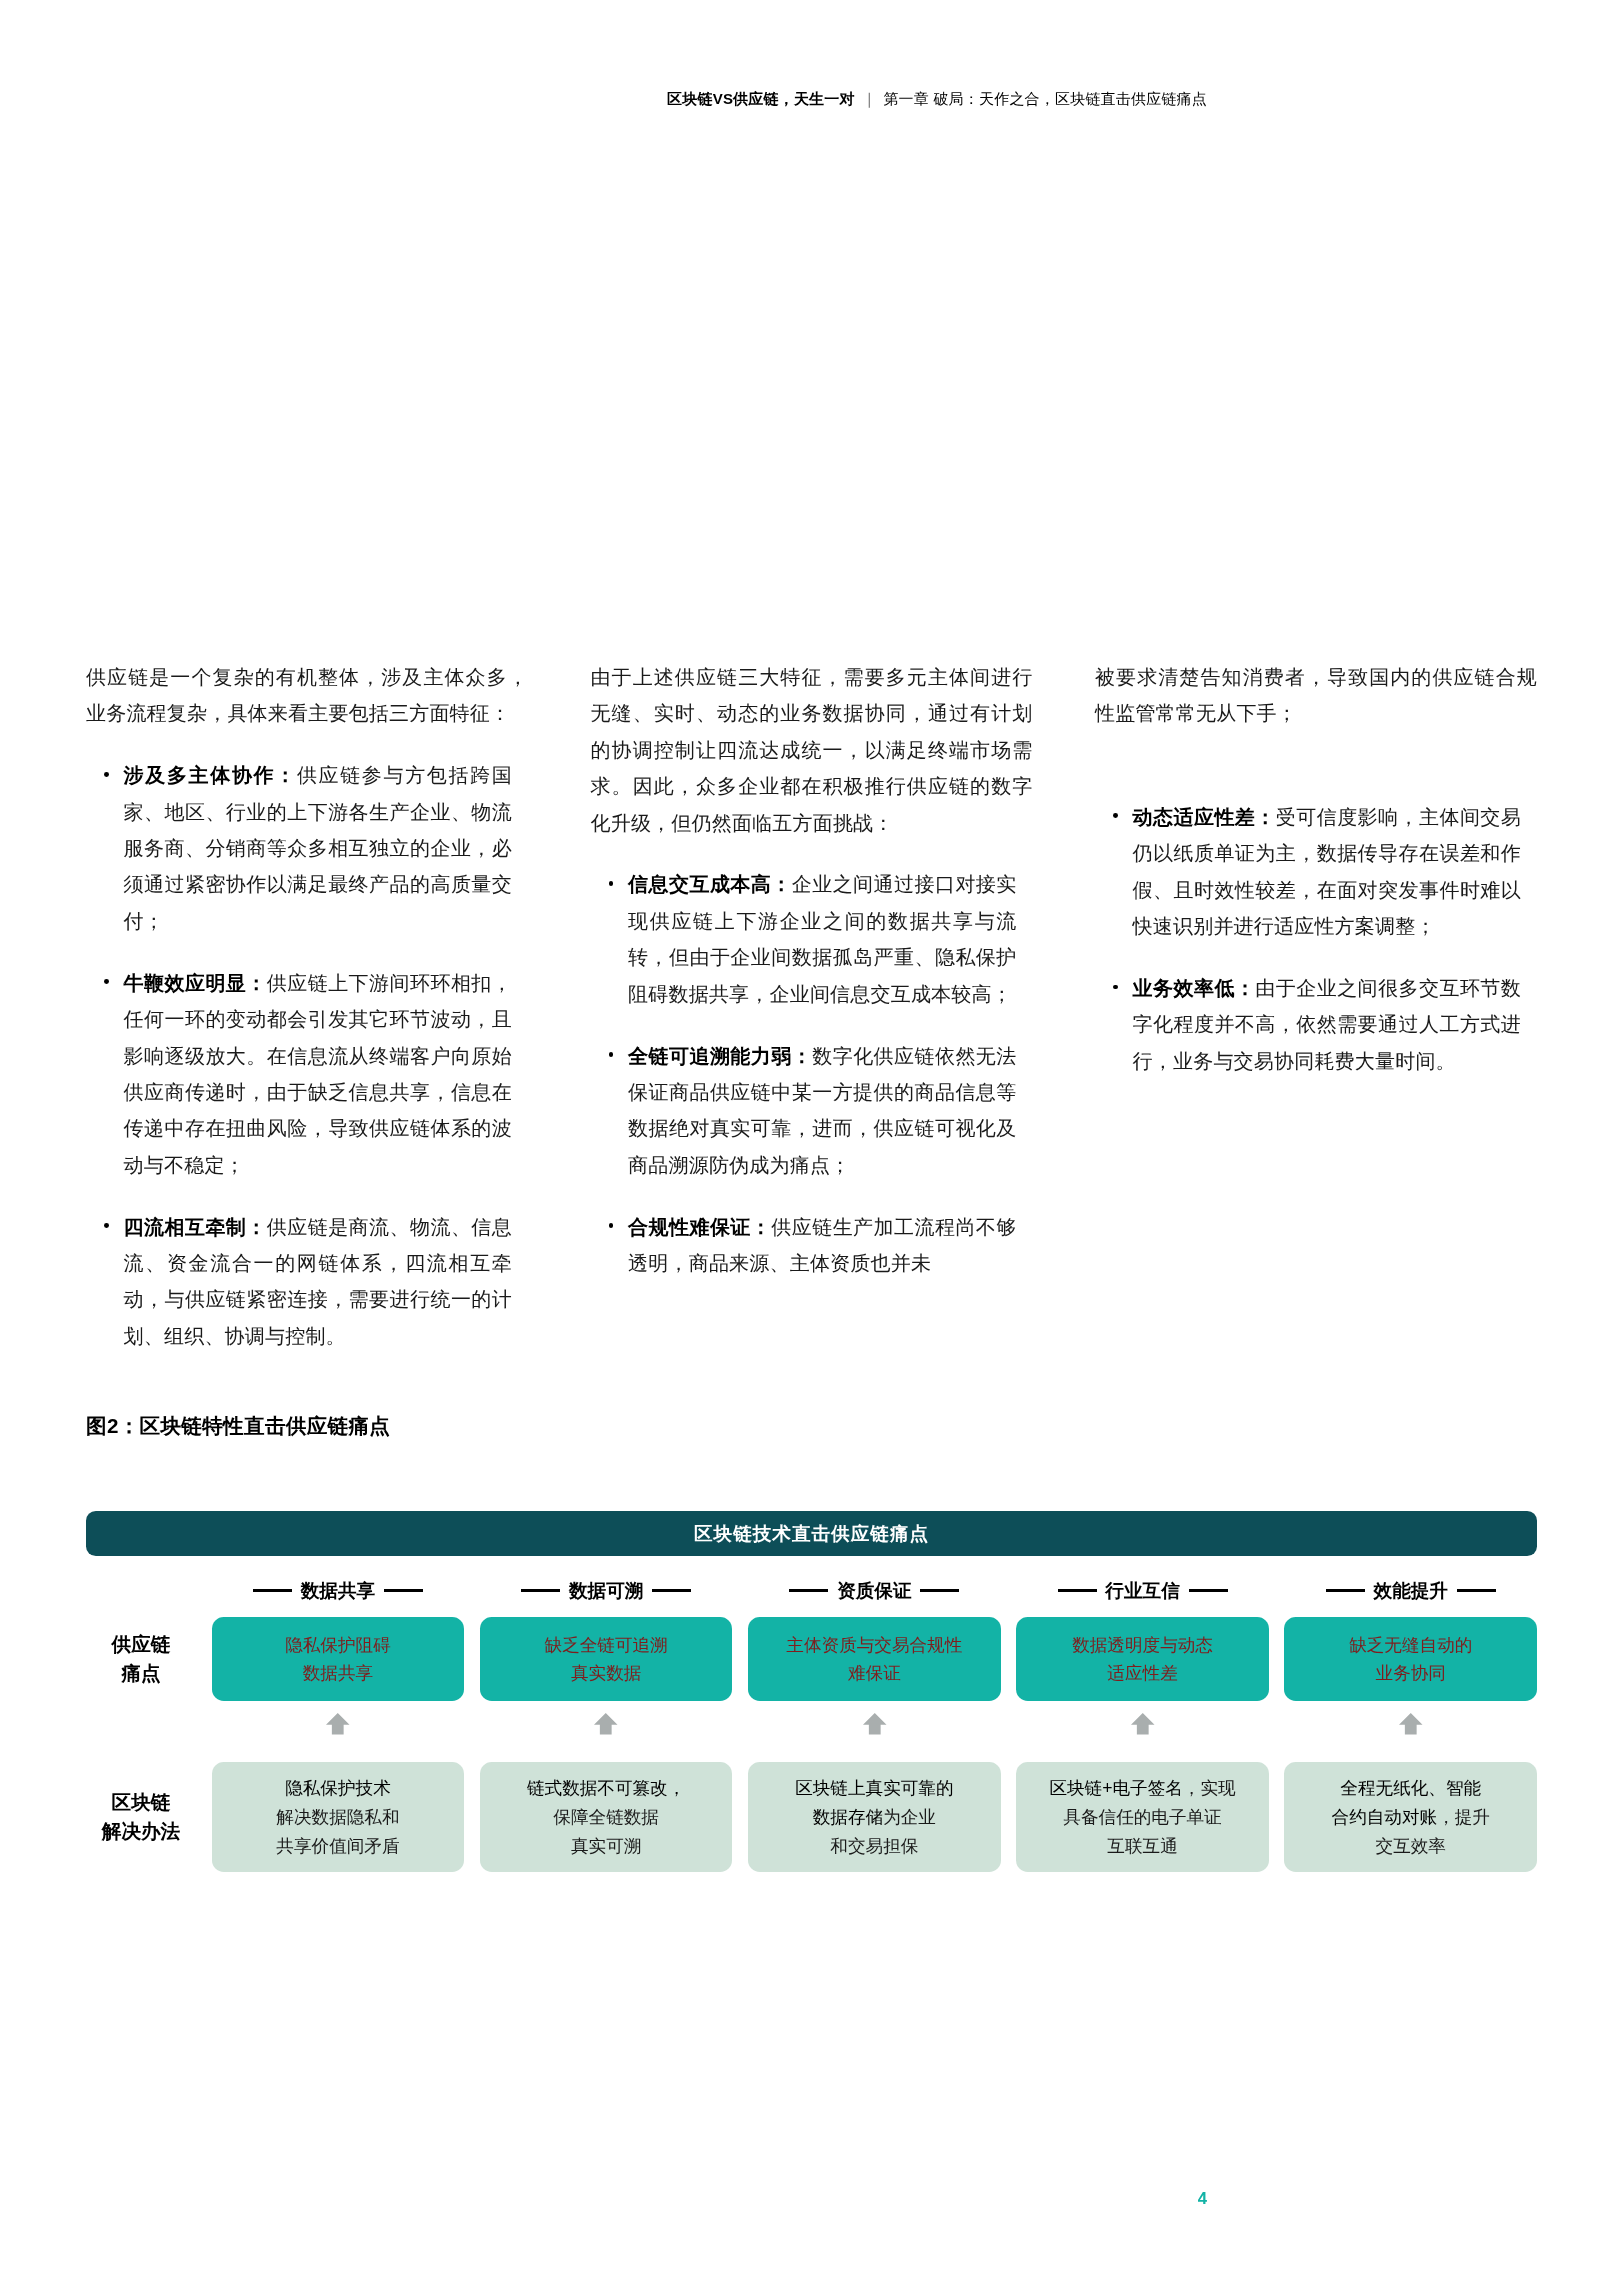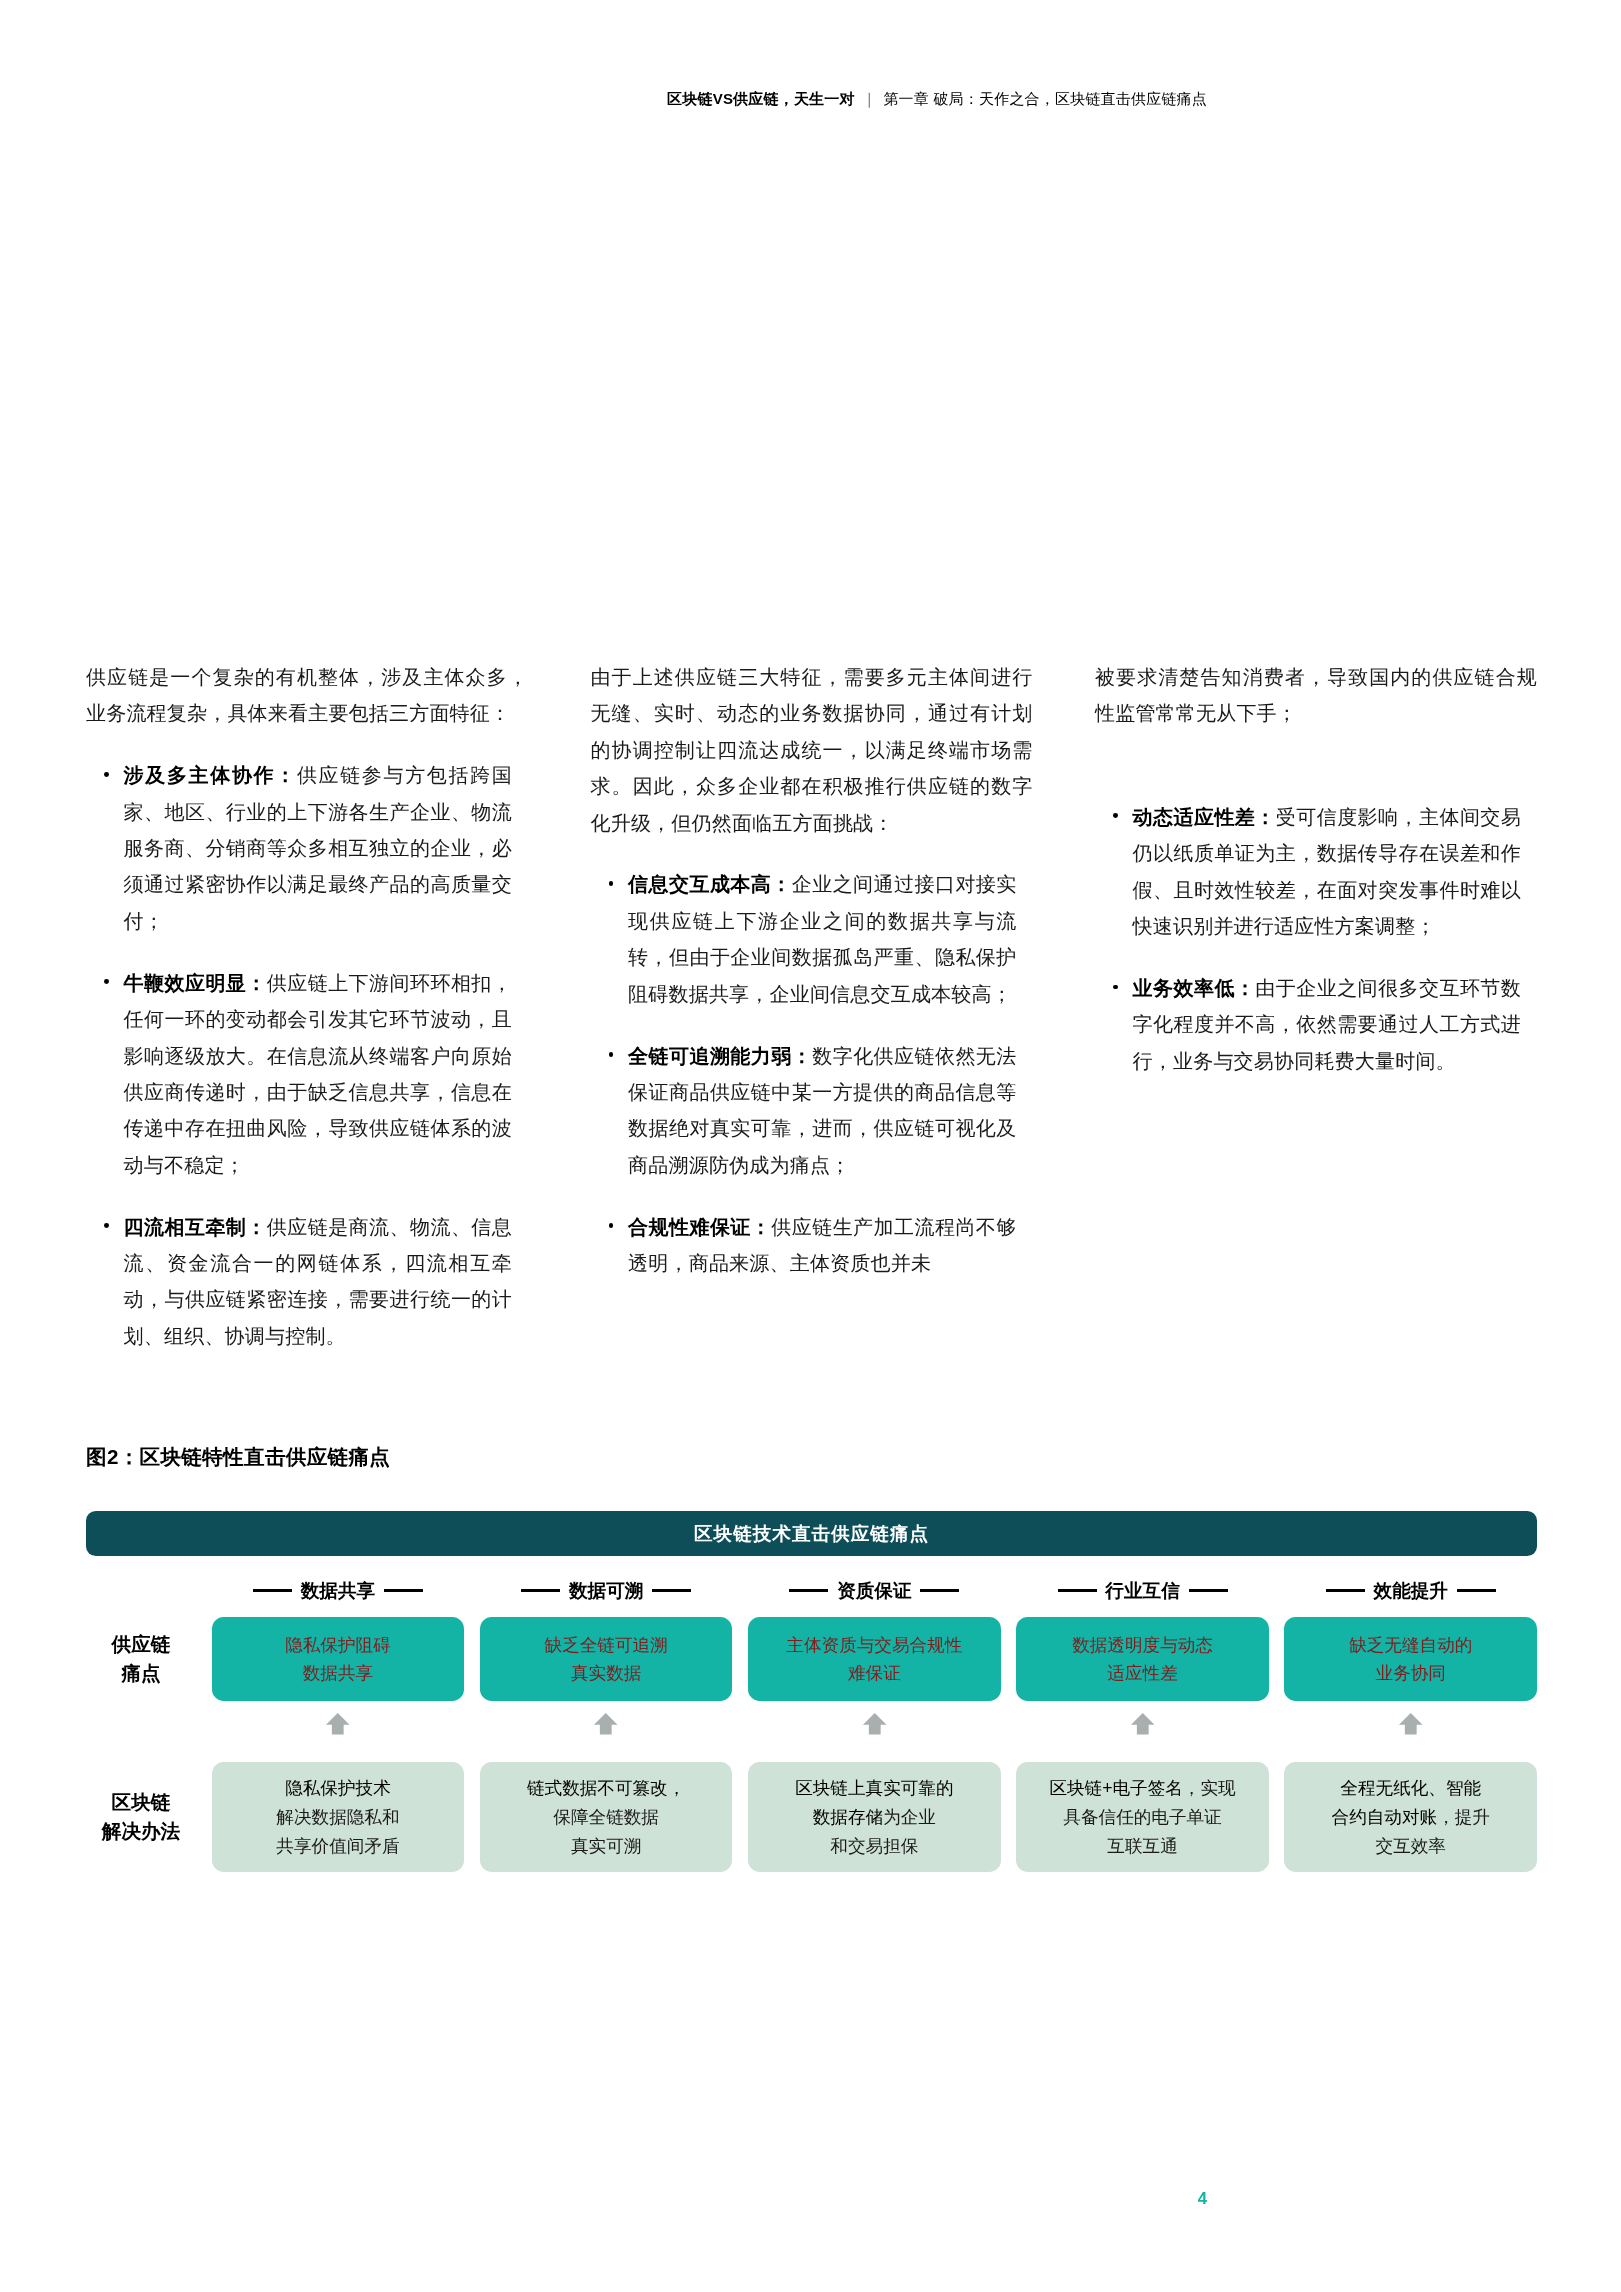--- a/index.html
+++ b/index.html
@@ -65,21 +65,21 @@
     content:"";
     position:absolute;left:2px;top:14.7px;
     width:4.9px;height:4.9px;border-radius:50%;
     background:#000;
   }
   .col li b{font-weight:bold;color:#000;}
   .spacer-block{height:25.5px;}
 
   
   .fig-caption{
-    position:absolute;left:86px;top:1443px;
+    position:absolute;left:86px;top:1412px;
     font-size:20.6px;font-weight:bold;letter-spacing:0.3px;
   }
   .figure{
     position:absolute;left:86px;top:1511px;
     width:1451px;
   }
   .fig-banner{
     background:#0d4e58;
     color:#ffffff;
     border-radius:9.8px;

